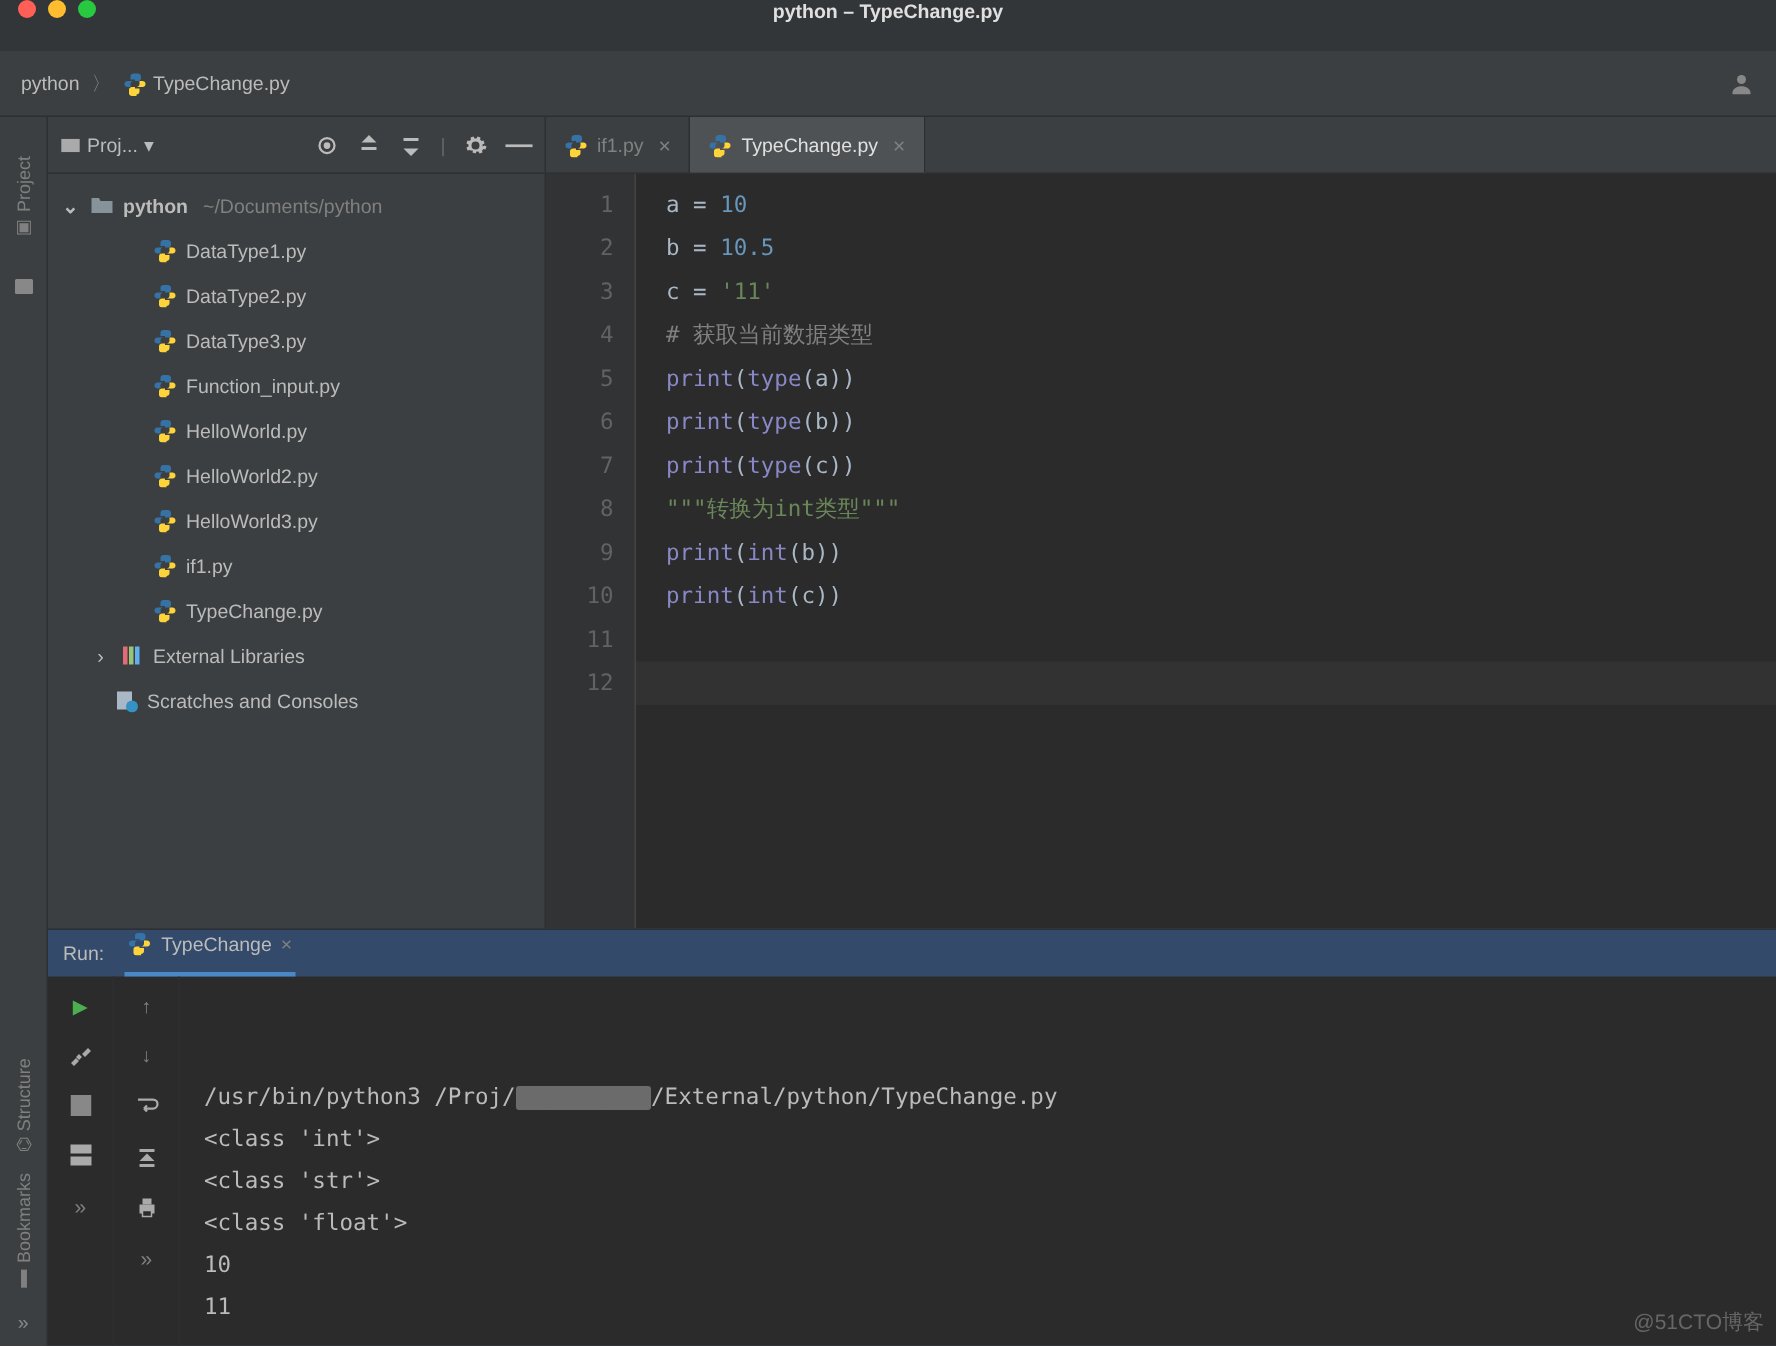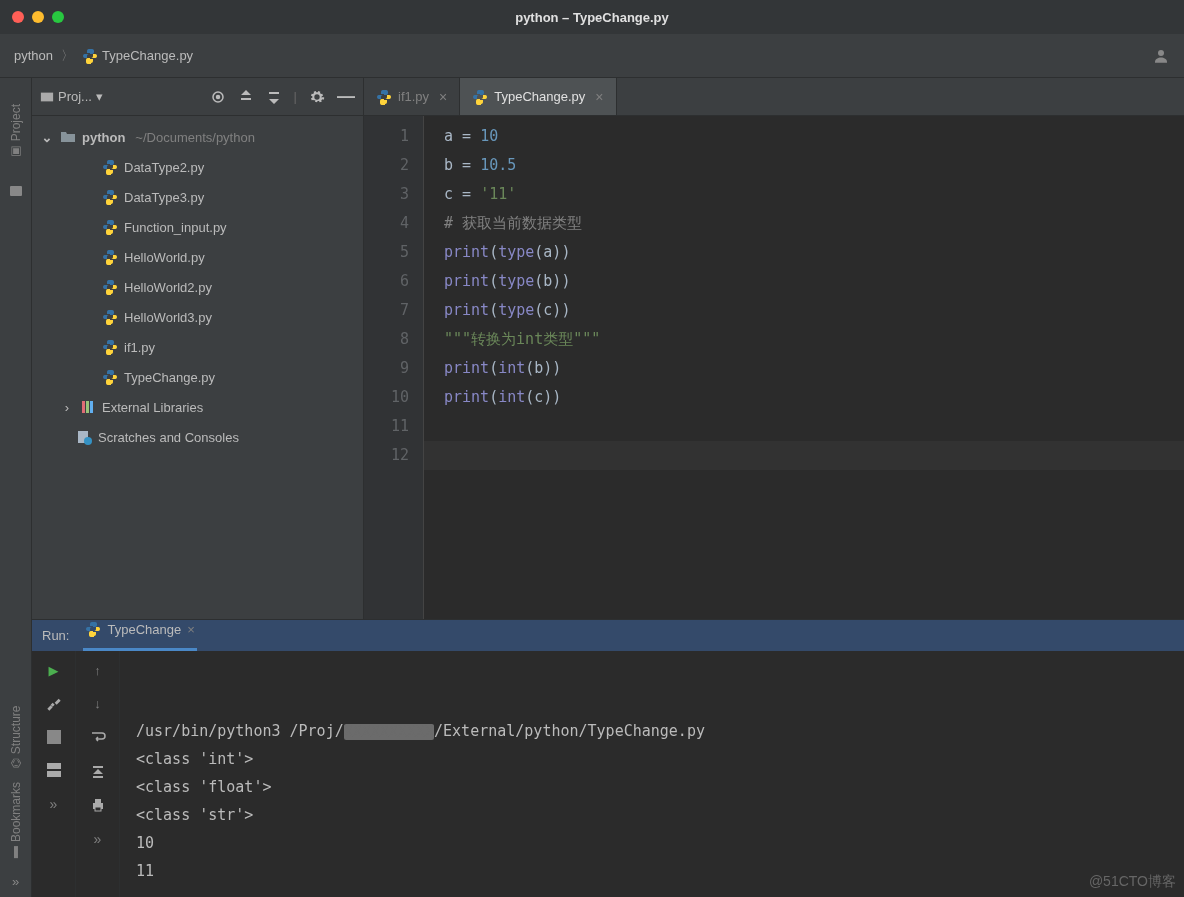--- a/index.html
+++ b/index.html
@@ -32,21 +32,21 @@
   html, body {
     width:1184px; height:897px; overflow:hidden;
     font-family: -apple-system, "Segoe UI", sans-serif;
     font-size:13px;
     background: var(--bg-darker);
     color: var(--fg);
   }
   
   .titlebar {
     height:34px; background: var(--bg-title);
-    display:flex; align-items:center;
+    display:flex; 
     position:relative;
   }
   .traffic {
     display:flex; gap:8px; padding:0 12px;
   }
   .traffic span {
     width:12px; height:12px; border-radius:50%;
     display:inline-block;
   }
   .tl-close{background:#ff5f57;}
@@ -328,20 +328,29 @@
     <div class="tree">
       <div class="tree-row root indent-0">
         <span class="arrow">⌄</span>
         <svg width="16" height="16" viewBox="0 0 16 16" fill="#87939A">
             <path d="M1 3h5l1 2h8v8H1z"></path>
           </svg>
         <span>python</span>
         <span class="dim">~/Documents/python</span>
       </div>
       <div id="file-list">
+          <div class="tree-row indent-1">
+            <span class="py-icon">
+              <svg viewBox="0 0 16 16" width="16" height="16">
+                <path fill="#3572A5" d="M7 1C5 1 5 3 5 3v2h3v1H3S1 6 1 8s2 2 2 2h2V8s0-2 2-2h3s2 0 2-2V3s0-2-2-2H7z"></path>
+                <path fill="#FFD43B" d="M9 15c2 0 2-2 2-2v-2H8v-1h5s2 0 2-2-2-2-2-2h-2v2s0 2-2 2H6s-2 0-2 2v2s0 2 2 2h3z"></path>
+              </svg>
+            </span>
+            <span>DataType1.py</span>
+          </div>
           <div class="tree-row indent-1">
             <span class="py-icon">
               <svg viewBox="0 0 16 16" width="16" height="16">
                 <path fill="#3572A5" d="M7 1C5 1 5 3 5 3v2h3v1H3S1 6 1 8s2 2 2 2h2V8s0-2 2-2h3s2 0 2-2V3s0-2-2-2H7z"></path>
                 <path fill="#FFD43B" d="M9 15c2 0 2-2 2-2v-2H8v-1h5s2 0 2-2-2-2-2-2h-2v2s0 2-2 2H6s-2 0-2 2v2s0 2 2 2h3z"></path>
               </svg>
             </span>
             <span>DataType2.py</span>
           </div>
           <div class="tree-row indent-1">
@@ -533,17 +542,17 @@
       <span>
           <svg width="16" height="16" viewBox="0 0 16 16" fill="#aaa">
             <rect x="3" y="6" width="10" height="6"></rect>
             <rect x="5" y="2" width="6" height="4"></rect>
             <rect x="5" y="10" width="6" height="4" fill="#2b2b2b" stroke="#aaa"></rect>
           </svg>
         </span>
       <span style="font-size:14px">»</span>
     </div>
     <div class="console" id="console">
-    <div><span>/usr/bin/python3 /Proj/</span><span class="redact">XXXXXXXXXX</span><span>/External/python/TypeChange.py</span></div><div>&lt;class 'int'&gt;</div><div>&lt;class 'float'&gt;</div><div>&lt;class 'str'&gt;</div><div>10</div><div>11</div><div>&nbsp;</div></div>
+    <div><span>/usr/bin/python3 /Proj/</span><span class="redact">XXXXXXXXXX</span><span>/External/python/TypeChange.py</span></div><div>&lt;class 'int'&gt;</div><div>&lt;class 'str'&gt;</div><div>&lt;class 'float'&gt;</div><div>10</div><div>11</div><div>&nbsp;</div></div>
   </div>
 </div>
 
 <div class="watermark" style="position:fixed; right:8px; bottom:6px;">@51CTO博客</div>
 
 </body></html>

